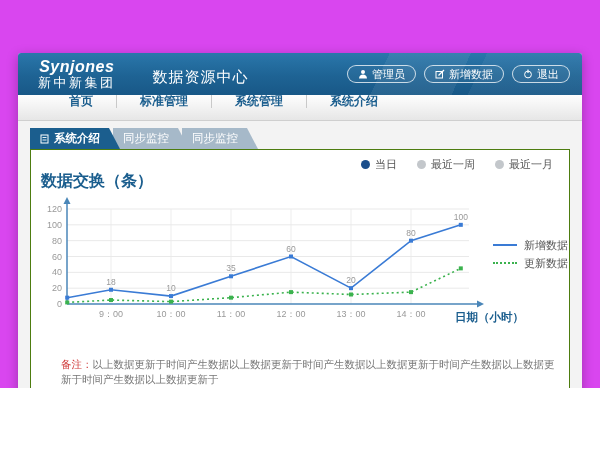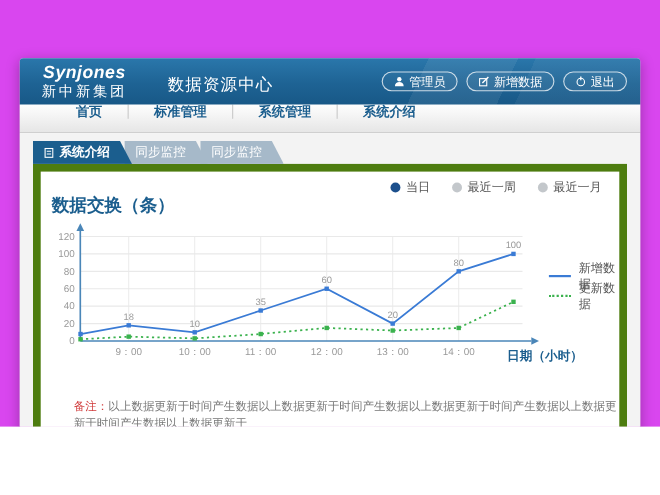--- a/index.html
+++ b/index.html
@@ -35,21 +35,21 @@
   
   .content { position:relative; height:306px; background:#f3f3f3; }
   .tabs { position:absolute; left:12px; top:7px; display:flex; z-index:2; }
   .tab { height:21px; display:flex; align-items:center; gap:5px; color:#fff; font-size:11.5px;
          padding:0 20px 0 10px; clip-path:polygon(0 0,calc(100% - 11px) 0,100% 100%,0 100%);
          cursor:pointer; white-space:nowrap; }
   .tab.active { background:#1b5e8e; font-weight:bold; z-index:3; }
   .tab.inactive { background:#a6b9c9; margin-left:-7px; z-index:1; }
 
   .panel { position:absolute; left:12px; right:12px; top:28px; bottom:6px;
-           background:#fff; border:7px solid #4d7c0f; }
+           background:#fff; border:1px solid #4d7c0f; }
 
   .radio-group { position:absolute; top:7px; right:16px; display:flex; gap:20px; }
   .radio { display:flex; align-items:center; gap:5px; font-size:11px; color:#555; cursor:pointer; }
   .radio-dot { width:9px; height:9px; border-radius:50%; background:#c3c7cb; }
   .radio-dot.on { background:#1c4f8c; }
 
   .y-axis-title { position:absolute; left:10px; top:21px; font-size:16px; font-weight:bold; color:#1b5e8e; }
   .x-axis-title { position:absolute; left:424px; top:160px; font-size:11.5px; font-weight:bold; color:#1b5e8e; }
 
   .chart-svg { position:absolute; left:8px; top:44px; }

